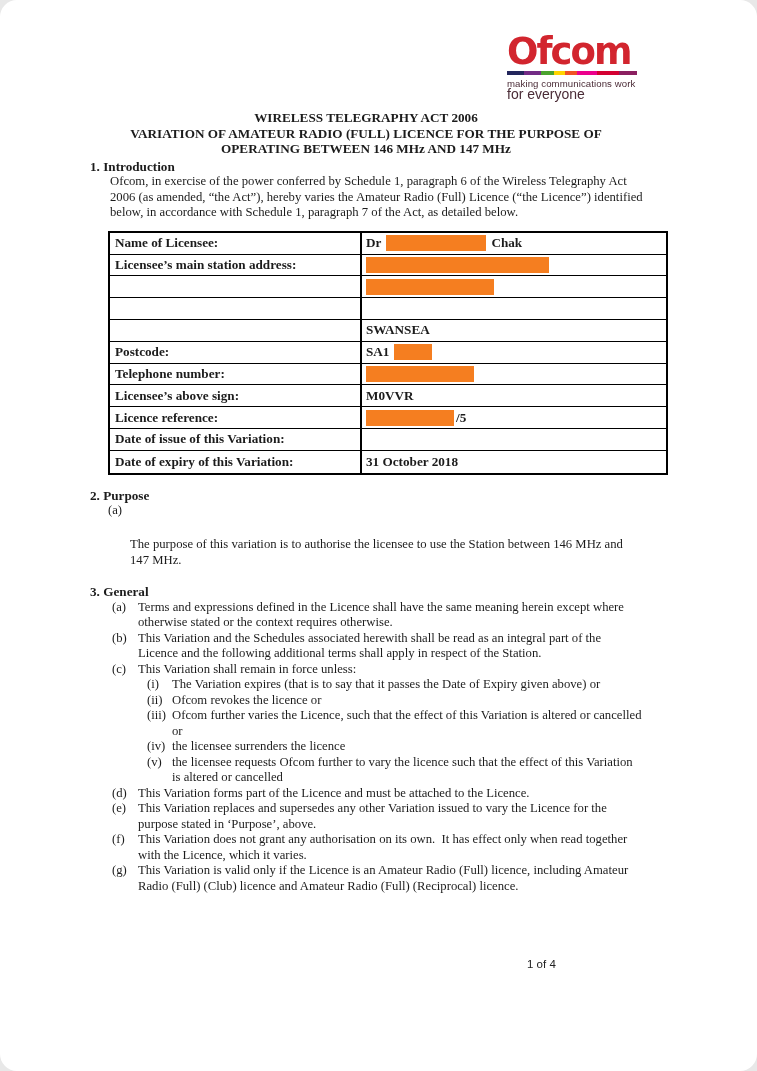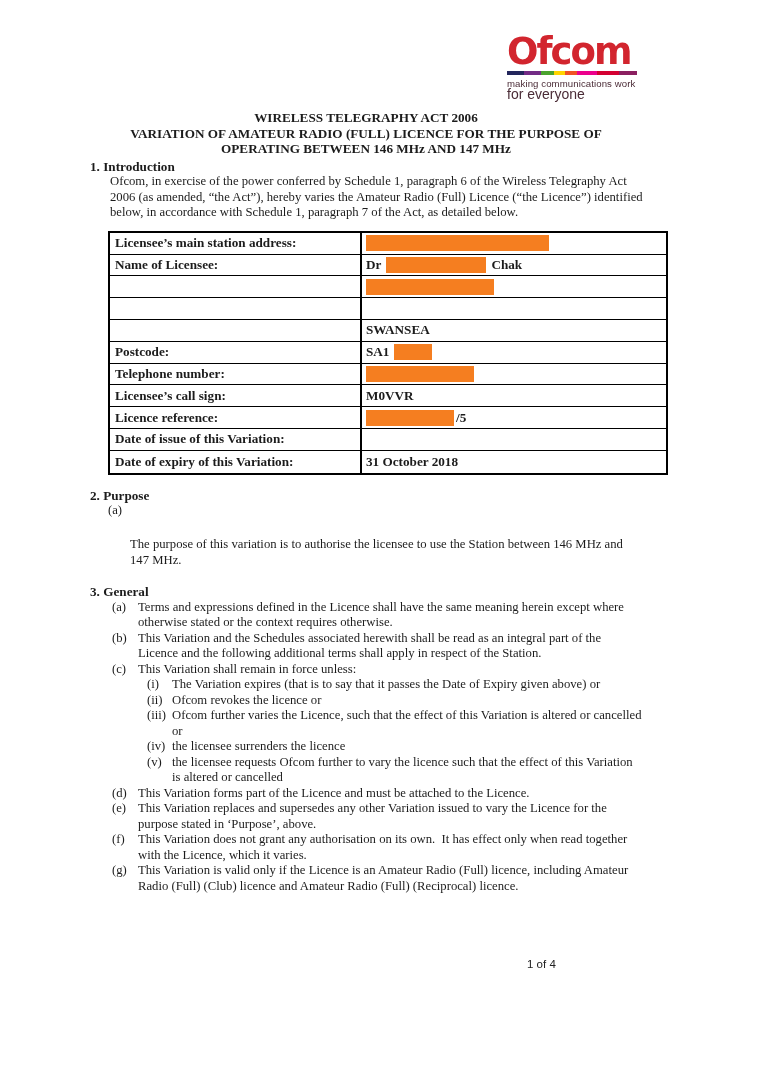--- a/index.html
+++ b/index.html
@@ -1,20 +1,21 @@
 <!DOCTYPE html>
 <html><head>
 <meta charset="utf-8">
 <style>
   html,body { margin:0; padding:0; background:#e8e8e8; }
   .page {
     position:relative; width:757px; height:1071px; margin:0 auto;
     background:#ffffff; overflow:hidden;
     font-family:"Liberation Sans","DejaVu Sans",sans-serif;
     color:#1c1c1c;
+    border-radius:17px;
   }
 
   
   .logo { position:absolute; left:507px; top:34px; width:136px; }
   .wordmark {
     color:#d2252e; font-weight:bold; font-size:37px; line-height:36px;
     letter-spacing:-2px; font-family:"DejaVu Sans","Liberation Sans",sans-serif;
   }
   .stripe {
     width:130px; height:4px; margin-top:1px;
@@ -90,34 +91,34 @@
       <div>WIRELESS TELEGRAPHY ACT 2006</div>
       <div>VARIATION OF AMATEUR RADIO (FULL) LICENCE FOR THE PURPOSE OF</div>
       <div>OPERATING BETWEEN 146 MHz AND 147 MHz</div>
     </div>
 
     <div class="heading h-intro">1. Introduction</div>
     <div class="para">Ofcom, in exercise of the power conferred by Schedule 1, paragraph 6 of the Wireless Telegraphy Act 2006 (as amended, “the Act”), hereby varies the Amateur Radio (Full) Licence (“the Licence”) identified below, in accordance with Schedule 1, paragraph 7 of the Act, as detailed below.</div>
 
     <div class="lic-table">
       <div class="trow">
-        <div class="lcell">Licensee’s main station address:</div>
-        <div class="vcell">
-          <span class="bar w183"></span>
-        </div>
-      </div>
-      <div class="trow">
         <div class="lcell">Name of Licensee:</div>
         <div class="vcell">
           <span>Dr</span>
           <span class="bar w100"></span>
           <span>Chak</span>
         </div>
       </div>
       <div class="trow">
+        <div class="lcell">Licensee’s main station address:</div>
+        <div class="vcell">
+          <span class="bar w183"></span>
+        </div>
+      </div>
+      <div class="trow">
         <div class="lcell"></div>
         <div class="vcell">
           <span class="bar w128"></span>
         </div>
       </div>
       <div class="trow">
         <div class="lcell"></div>
         <div class="vcell">
           <span></span>
         </div>
@@ -135,21 +136,21 @@
           <span class="bar w38"></span>
         </div>
       </div>
       <div class="trow">
         <div class="lcell">Telephone number:</div>
         <div class="vcell">
           <span class="bar w108"></span>
         </div>
       </div>
       <div class="trow">
-        <div class="lcell">Licensee’s call sign:</div>
+        <div class="lcell">Licensee’s above sign:</div>
         <div class="vcell">
           <span>M0VVR</span>
         </div>
       </div>
       <div class="trow">
         <div class="lcell">Licence reference:</div>
         <div class="vcell">
           <span class="bar w88"></span>
           <span style="margin-left:-3px;">/5</span>
         </div>

